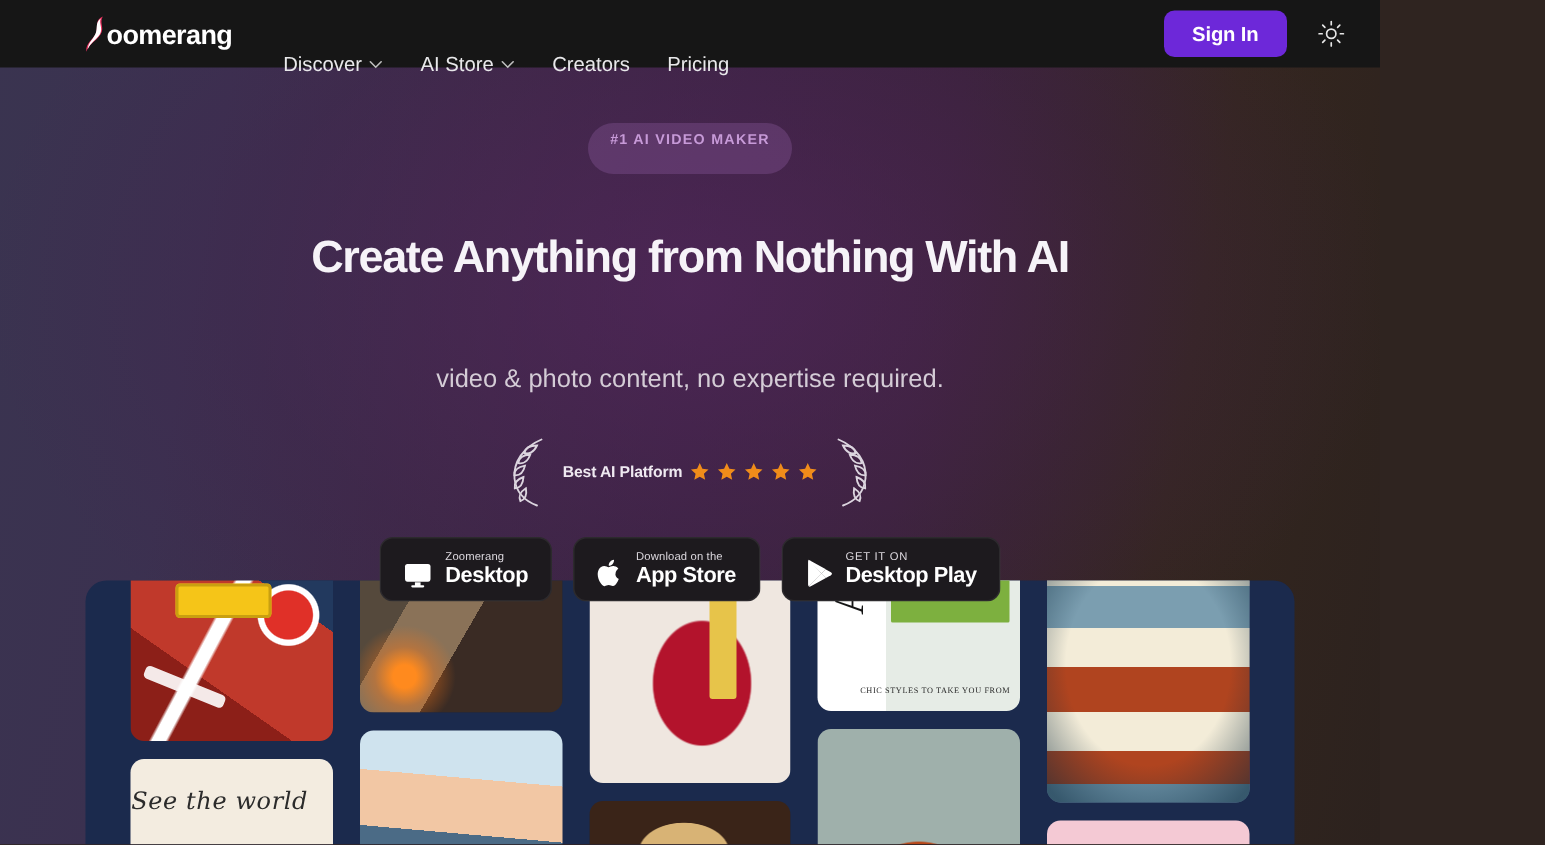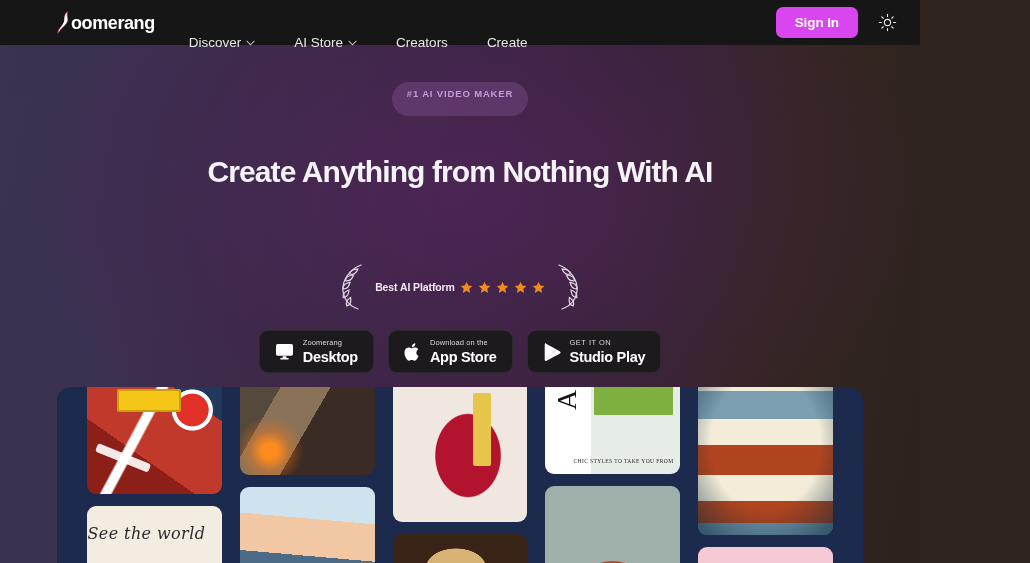--- a/index.html
+++ b/index.html
@@ -25,31 +25,31 @@
     background:#161616;
     display:flex; align-items:center;
     padding:0 22px 0 55px;
   }
   .brand { display:flex; align-items:center; gap:0; margin-right:24px; cursor:pointer; }
   .brand-z { display:block; width:17px; height:26px; margin-right:-1px; }
   .brand-text {
     font-size:18px; font-weight:bold; letter-spacing:-0.4px; color:#fff;
     line-height:1;
   }
-  .nav-links { display:flex; align-items:center; gap:19px;margin-top:40px; }
+  .nav-links { display:flex; align-items:center; gap:5px;margin-top:40px; }
   .nav-item {
     display:flex; align-items:center; gap:5px;
     font-size:13.5px; color:#e8e8ea;
     padding:7px 10px; border-radius:6px; cursor:pointer;
     white-space:nowrap;
   }
   .chev { width:9px; height:6px; display:block; opacity:.85; }
   .nav-right { margin-left:auto; display:flex; align-items:center; gap:18px; }
   .signin {
-    background:#d946ef; color:#fff; border:none;
+    background:#6d28d9; color:#fff; border:none;
     font-family:inherit; font-size:13.5px; font-weight:bold;
     padding:8px 19px; border-radius:7px; cursor:pointer;
     letter-spacing:-0.1px;
   }
   .theme-toggle {
     width:22px; height:22px; display:flex; align-items:center; justify-content:center;
     cursor:pointer;
   }
 
   
@@ -76,21 +76,21 @@
   .award-inner { display:flex; align-items:center; gap:4px; }
   .laurel { width:30px; height:48px; display:block; opacity:.92; }
   .award-mid { display:flex; flex-direction:row; align-items:center; gap:5px; padding:0 4px; }
   .award-title { font-size:10.5px; color:#efe9f1; font-weight:bold; letter-spacing:-0.1px; }
   .stars { display:flex; gap:5px; }
   .star { width:13px; height:13px; display:block; }
 
   
   .stores { margin-top:19px; display:flex; justify-content:center; gap:14px; }
   .store-btn {
-    display:flex; align-items:center; gap:9px;
+    display:flex; align-items:flex-end; gap:9px;
     background:#1d1a1e; border:1px solid rgba(255,255,255,0.07);
     border-radius:9px; padding:8px 15px; cursor:pointer; text-align:left;
     min-width:112px;
   }
   .store-ico { display:flex; align-items:center; justify-content:center; flex:0 0 auto; }
   .store-lines { display:flex; flex-direction:column; line-height:1; }
   .store-top { font-size:7.5px; color:#dcd8de; letter-spacing:0.1px; margin-bottom:3px; }
   .store-top.caps { letter-spacing:0.5px; }
   .store-bot { font-size:14.5px; color:#fff; font-weight:bold; letter-spacing:-0.3px; }
 
@@ -241,21 +241,21 @@
       <div class="nav-item">
         <span>AI Store</span>
         <svg class="chev" viewBox="0 0 10 6">
             <path d="M1 1l4 4 4-4" stroke="#ddd" stroke-width="1.2" fill="none" stroke-linecap="round"></path>
           </svg>
       </div>
       <div class="nav-item">
         <span>Creators</span>
       </div>
       <div class="nav-item">
-        <span>Create</span>
+        <span>Pricing</span>
       </div>
     </div>
 
     <div class="nav-right">
       <button class="signin">Sign In</button>
       <div class="theme-toggle">
         <svg viewBox="0 0 22 22" width="19" height="19">
           <circle cx="11" cy="11" r="3.6" fill="none" stroke="#e6e6e6" stroke-width="1.3"></circle>
           <g stroke="#e6e6e6" stroke-width="1.3" stroke-linecap="round">
             <path d="M11 1.6v2.4M11 18v2.4M1.6 11h2.4M18 11h2.4M4.4 4.4l1.7 1.7M15.9 15.9l1.7 1.7M17.6 4.4l-1.7 1.7M6.1 15.9l-1.7 1.7"></path>
@@ -266,20 +266,21 @@
   </nav>
 
   <section class="hero">
 
     <div class="badge">#1 AI VIDEO MAKER</div>
 
     <h1 class="headline">Create Anything from Nothing With AI</h1>
 
     <p class="subhead">
       <br>
+      <span>video &amp; photo content, no expertise required.</span>
     </p>
 
     <div class="award">
       <div class="award-inner">
         <svg class="laurel" viewBox="0 0 30 48">
           <g fill="none" stroke="#e9e4ec" stroke-width="1.25" stroke-linecap="round">
             <path d="M24 2C12 7 5 17 6 28c1 9 7 15 15 18"></path>
             <path d="M21 6c-5 0-8 2-8.5 5 3 1 6.5-.5 8.5-5z"></path>
             <path d="M16.5 12c-5 .3-7.7 2.6-8 5.7 3.2.7 6.4-1 8-5.7z"></path>
             <path d="M13 19.4c-4.8.8-7.2 3.4-7.1 6.5 3.2.3 6-1.7 7.1-6.5z"></path>
@@ -353,21 +354,21 @@
         <span class="store-ico">
           <svg viewBox="0 0 20 22" width="18" height="20">
             <path d="M2.4 1.2c-.3.3-.5.8-.5 1.5v16.6c0 .7.2 1.2.5 1.5l.1.1 9.3-9.3v-.2L2.5 1.1z" fill="#fff"></path>
             <path d="M15 14.7l-3.2-3.1v-.2L15 8.3l.1.05 3.7 2.1c1.05.6 1.05 1.6 0 2.2l-3.7 2.1z" fill="#fff"></path>
             <path d="M15.1 14.65L11.8 11.4 2.4 20.8c.35.37.92.42 1.57.05l11.13-6.2" fill="#fff"></path>
             <path d="M15.1 8.25L3.97 2.05c-.65-.37-1.22-.32-1.57.05l9.4 9.3z" fill="#fff"></path>
           </svg>
         </span>
         <span class="store-lines">
           <span class="store-top caps">GET IT ON</span>
-          <span class="store-bot">Studio Play</span>
+          <span class="store-bot">Desktop Play</span>
         </span>
       </div>
     </div>
   </section>
 
   <div class="gallery">
     <div class="cols">
 
       <div class="col off1">
         <div class="card t1 art-flash"></div>

